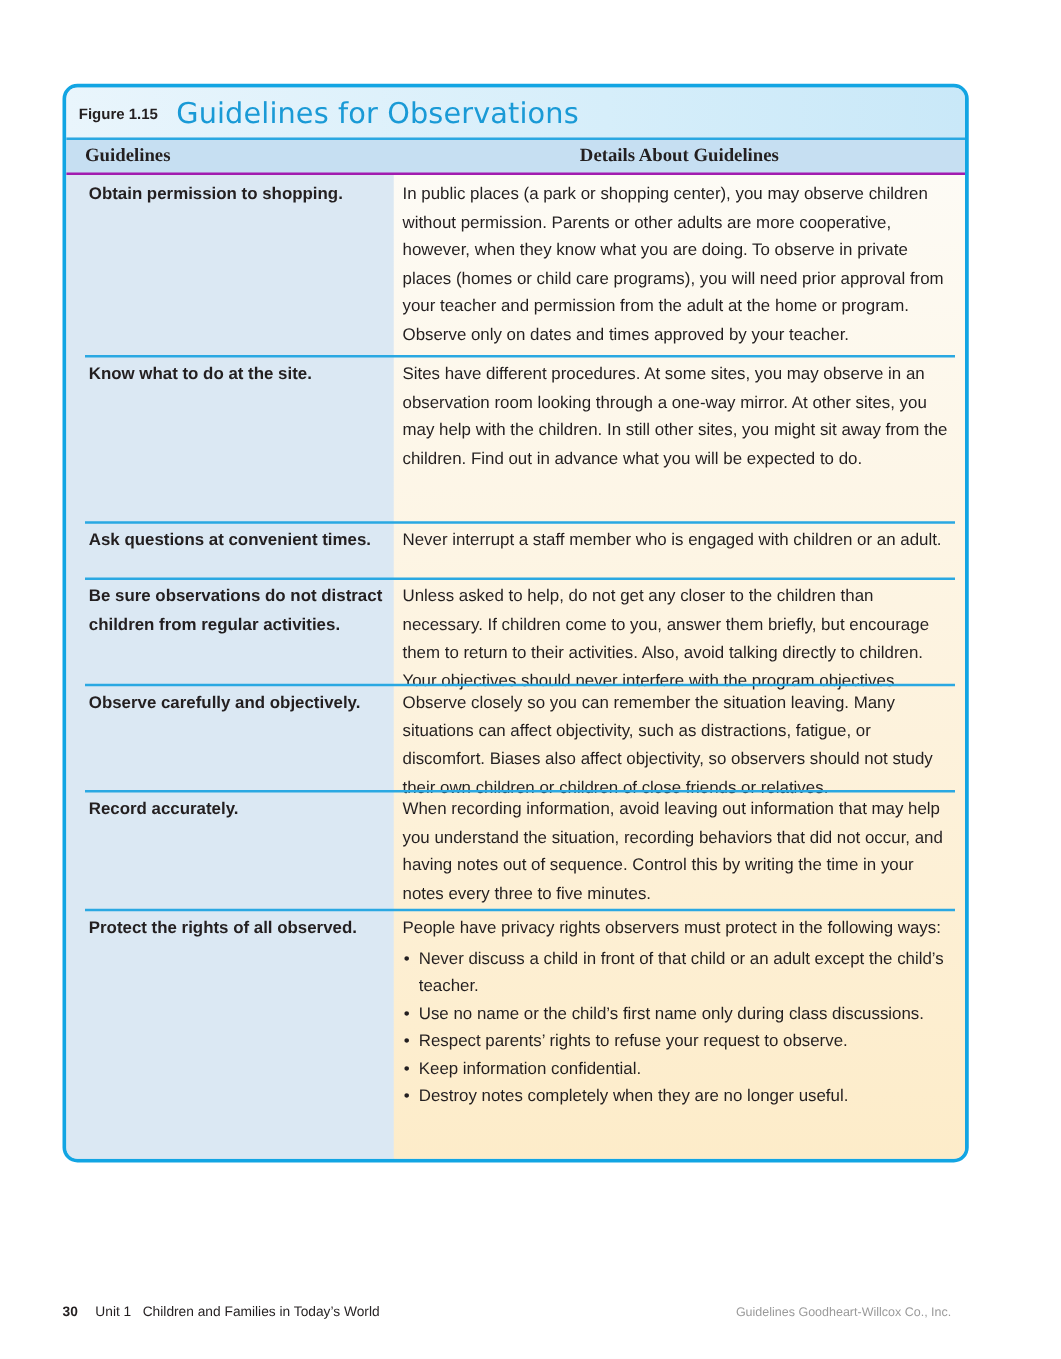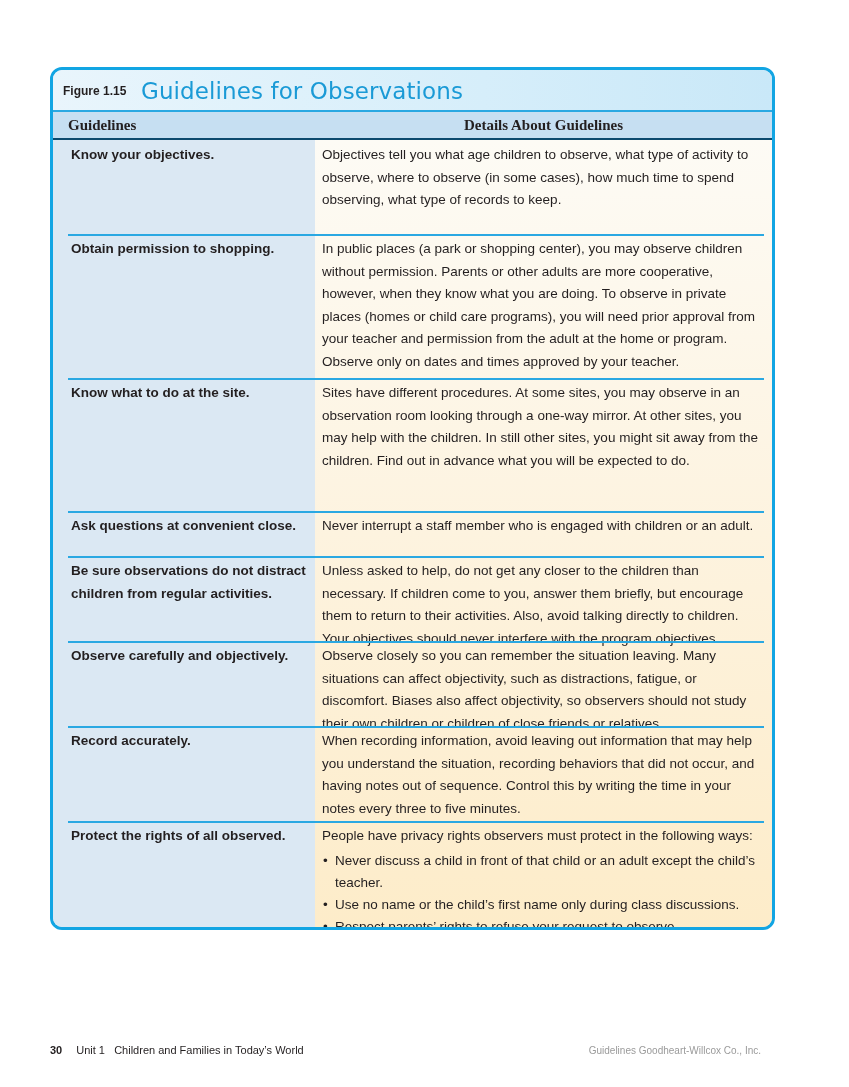--- a/index.html
+++ b/index.html
@@ -11,21 +11,21 @@
   }
   .title-band {
     height: 40px; position: relative;
     background: linear-gradient(to right, #e9f5fc 0%, #d6eefa 60%, #c9e8f8 100%);
     border-bottom: 2px solid #2aa8e2;
   }
   .fig-label { position: absolute; left: 10px; top: 14px; font-size: 12px; font-weight: bold; color: #231f20; }
   .fig-title { position: absolute; left: 88px; top: 8px; font-size: 23px; color: #1a9ad6; font-family: "DejaVu Sans", sans-serif; font-weight: normal; letter-spacing: 0.1px; }
   .header-row {
     height: 26px; display: flex; background: #c6dff2;
-    border-bottom: 2px solid #0c4a6e; font-family: "Liberation Serif", serif; font-weight: bold; font-size: 15px; color: #231f20;
+    border-bottom: 2px solid #a21caf; font-family: "Liberation Serif", serif; font-weight: bold; font-size: 15px; color: #231f20;
   }
   .header-row .h-left { width: 262px; padding-left: 15px; box-sizing: border-box; line-height: 27px; }
   .header-row .h-right { flex: 1; text-align: center; line-height: 27px; }
   .body-wrap { display: flex; position: relative; height: calc(100% - 68px); }
   .col-left { width: 262px; background: #dbe8f3; }
   .col-right { position: absolute; left: 262px; right: 0; top: 0; bottom: 0; background: linear-gradient(to bottom, #fdfbf5 0%, #fdf3df 50%, #fdecc9 100%); }
   .rows { position: absolute; left: 0; right: 0; top: 0; }
   .row { display: flex; position: relative; }
   .row + .row::before { content: ""; position: absolute; left: 15px; right: 8px; top: 0; border-top: 2px solid #2aa8e2; }
   .cell-left { width: 262px; box-sizing: border-box; padding: 4px 8px 0 18px; font-weight: bold; font-size: 13.5px; line-height: 22.5px; }
@@ -46,34 +46,30 @@
     <span class="fig-title">Guidelines for Observations</span>
   </div>
   <div class="header-row">
     <div class="h-left">Guidelines</div>
     <div class="h-right">Details About Guidelines</div>
   </div>
   <div class="body-wrap">
     <div class="col-left"></div>
     <div class="col-right"></div>
     <div class="rows">
-      <div class="row" style="height:94px">
-        <div class="cell-left">Know your objectives.</div>
-        <div class="cell-right">Objectives tell you what age children to observe, what type of activity to observe, where to observe (in some cases), how much time to spend observing, what type of records to keep.</div>
-      </div>
       <div class="row" style="height:144px">
         <div class="cell-left">Obtain permission to shopping.</div>
         <div class="cell-right">In public places (a park or shopping center), you may observe children without permission. Parents or other adults are more cooperative, however, when they know what you are doing. To observe in private places (homes or child care programs), you will need prior approval from your teacher and permission from the adult at the home or program. Observe only on dates and times approved by your teacher.</div>
       </div>
       <div class="row" style="height:133px">
         <div class="cell-left">Know what to do at the site.</div>
         <div class="cell-right">Sites have different procedures. At some sites, you may observe in an observation room looking through a one-way mirror. At other sites, you may help with the children. In still other sites, you might sit away from the children. Find out in advance what you will be expected to do.</div>
       </div>
       <div class="row" style="height:45px">
-        <div class="cell-left">Ask questions at convenient close.</div>
+        <div class="cell-left">Ask questions at convenient times.</div>
         <div class="cell-right">Never interrupt a staff member who is engaged with children or an adult.</div>
       </div>
       <div class="row" style="height:85px">
         <div class="cell-left">Be sure observations do not distract children from regular activities.</div>
         <div class="cell-right">Unless asked to help, do not get any closer to the children than necessary. If children come to you, answer them briefly, but encourage them to return to their activities. Also, avoid talking directly to children. Your objectives should never interfere with the program objectives.</div>
       </div>
       <div class="row" style="height:85px">
         <div class="cell-left">Observe carefully and objectively.</div>
         <div class="cell-right">Observe closely so you can remember the situation leaving. Many situations can affect objectivity, such as distractions, fatigue, or discomfort. Biases also affect objectivity, so observers should not study their own children or children of close friends or relatives.</div>
       </div>

